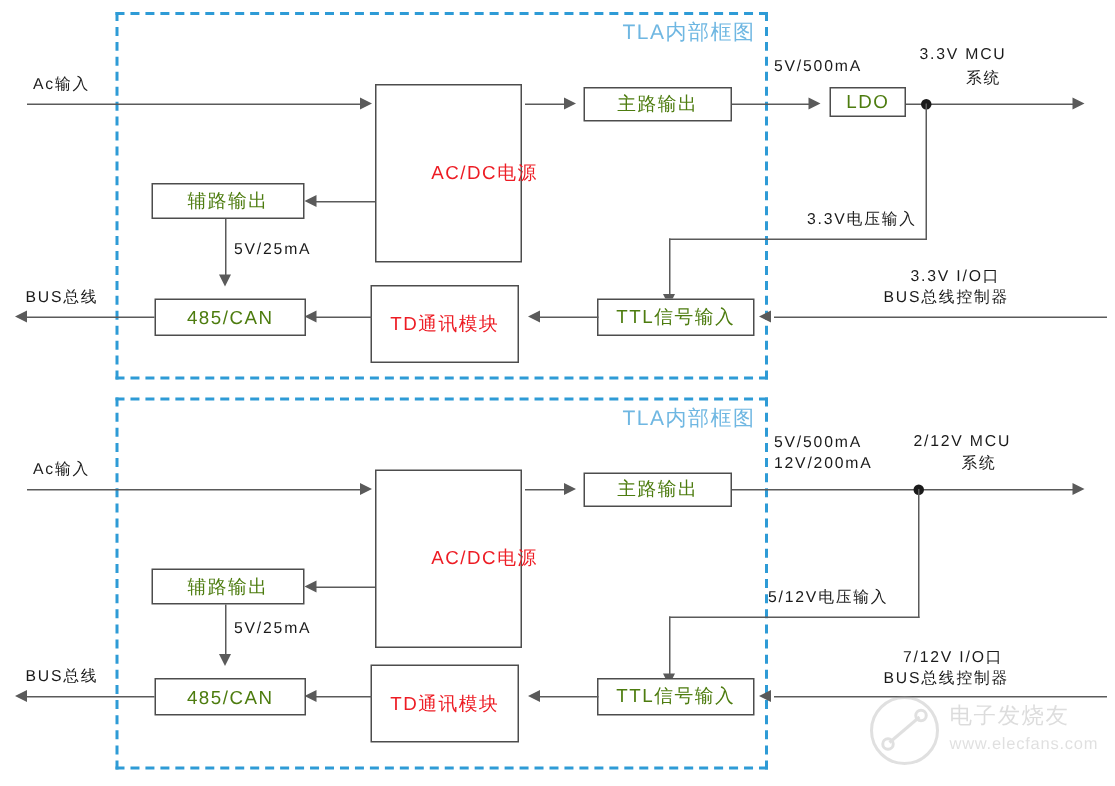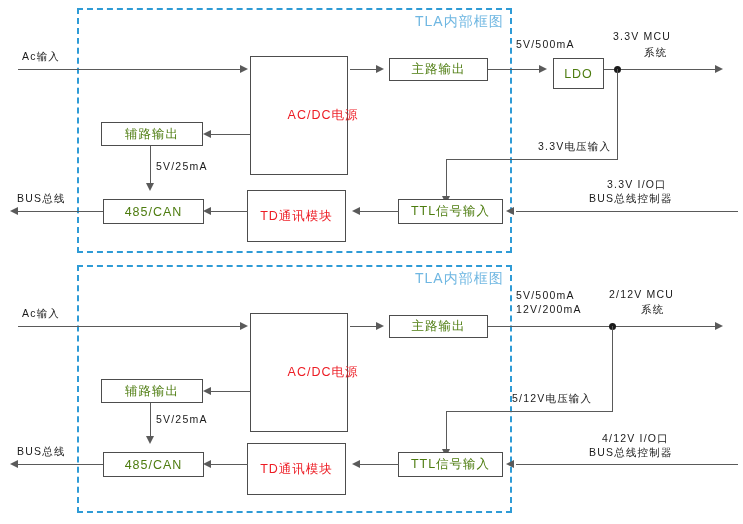--- a/index.html
+++ b/index.html
@@ -55,21 +55,21 @@
 
   <div class="node red tall" style="left:250px;top:56px;width:98px;height:119px;">AC/DC电源</div>
 
   <div class="hline" style="left:350px;top:69px;width:28px;"></div>
   <div class="arrow right" style="left:376px;top:64.5px;"></div>
   <div class="node" style="left:389px;top:58px;width:99px;height:23px;">主路输出</div>
 
   <div class="lbl" style="left:516px;top:38px;">5V/500mA</div>
   <div class="hline" style="left:488px;top:69px;width:53px;"></div>
   <div class="arrow right" style="left:539px;top:64.5px;"></div>
-  <div class="node" style="left:553px;top:58px;width:51px;height:31px;">LDO</div>
+  <div class="node" style="left:553px;top:58px;width:51px;height:20px;">LDO</div>
 
   <div class="hline" style="left:604px;top:69px;width:113px;"></div>
   <div class="arrow right" style="left:715px;top:64.5px;"></div>
   <div class="dot" style="left:614px;top:66px;"></div>
   <div class="lbl center" style="left:613px;top:30px;">3.3V MCU</div>
   <div class="lbl center" style="left:644px;top:46px;">系统</div>
 
   <div class="vline" style="left:617px;top:69px;height:91px;"></div>
   <div class="hline" style="left:446px;top:159px;width:172px;"></div>
   <div class="vline" style="left:446px;top:159px;height:40px;"></div>
@@ -127,21 +127,21 @@
   <div class="lbl center" style="left:609px;top:26px;">2/12V MCU</div>
   <div class="lbl center" style="left:641px;top:41px;">系统</div>
 
   <div class="vline" style="left:612px;top:64px;height:86px;"></div>
   <div class="hline" style="left:446px;top:149px;width:167px;"></div>
   <div class="vline" style="left:446px;top:149px;height:41px;"></div>
   <div class="arrow down" style="left:441.5px;top:187px;"></div>
   <div class="lbl" style="left:512px;top:130px;">5/12V电压输入</div>
 
   <div class="node" style="left:398px;top:190px;width:105px;height:25px;">TTL信号输入</div>
-  <div class="lbl center" style="left:602px;top:170px;">4/12V I/O口</div>
+  <div class="lbl center" style="left:602px;top:170px;">7/12V I/O口</div>
   <div class="lbl center" style="left:589px;top:184px;">BUS总线控制器</div>
   <div class="hline" style="left:516px;top:202px;width:222px;"></div>
   <div class="arrow left" style="left:506px;top:197.5px;"></div>
 
   <div class="hline" style="left:359px;top:202px;width:40px;"></div>
   <div class="arrow left" style="left:352px;top:197.5px;"></div>
   <div class="node red" style="left:247px;top:181px;width:99px;height:52px;">TD通讯模块</div>
 
   <div class="hline" style="left:210px;top:202px;width:38px;"></div>
   <div class="arrow left" style="left:203px;top:197.5px;"></div>
@@ -152,13 +152,23 @@
   <div class="arrow left" style="left:10px;top:197.5px;"></div>
 
   <div class="hline" style="left:210px;top:129px;width:40px;"></div>
   <div class="arrow left" style="left:203px;top:124.5px;"></div>
   <div class="node" style="left:101px;top:117px;width:102px;height:24px;">辅路输出</div>
 
   <div class="vline" style="left:150px;top:141px;height:35px;"></div>
   <div class="arrow down" style="left:145.5px;top:174px;"></div>
   <div class="lbl" style="left:156px;top:151px;">5V/25mA</div>
 
+  <div class="watermark">
+    <svg width="52" height="50" viewBox="0 0 52 50">
+      <circle cx="26" cy="25" r="22" fill="none" stroke="#9a9a9a" stroke-width="2"></circle>
+      <line x1="16" y1="33" x2="36" y2="16" stroke="#9a9a9a" stroke-width="2"></line>
+      <circle cx="15" cy="34" r="3.5" fill="none" stroke="#9a9a9a" stroke-width="2"></circle>
+      <circle cx="37" cy="15" r="3.5" fill="none" stroke="#9a9a9a" stroke-width="2"></circle>
+    </svg>
+    <div class="wm-text">电子发烧友</div>
+    <div class="wm-url">www.elecfans.com</div>
+  </div>
 </div>
 
 </body></html>

